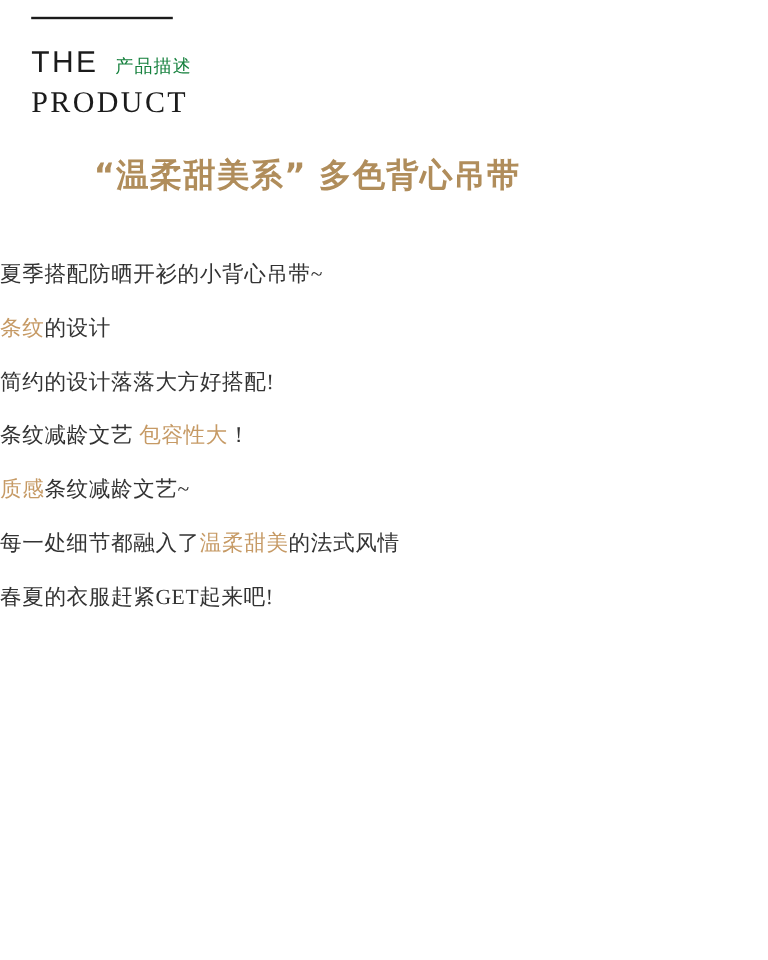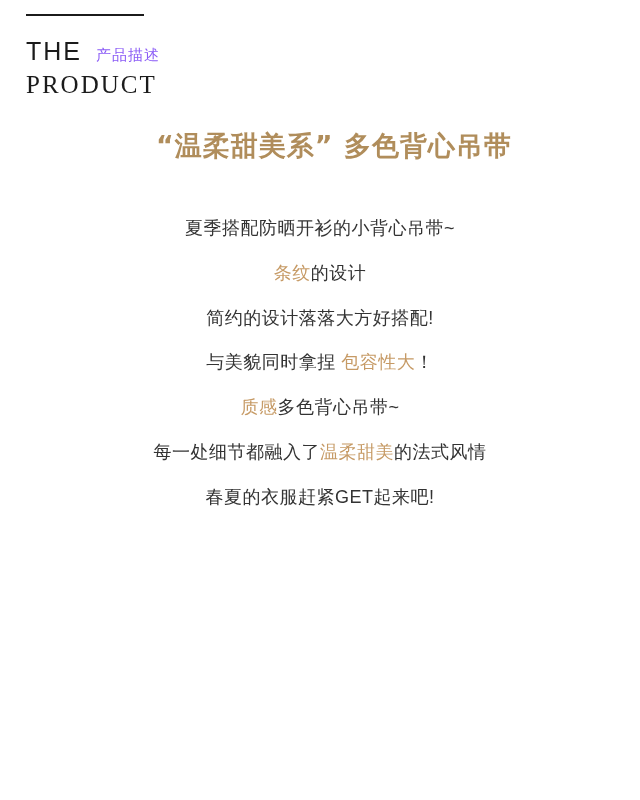--- a/index.html
+++ b/index.html
@@ -40,58 +40,57 @@
   .header-en-1 {
     font-family: Liberation Sans, sans-serif;
     font-size: 25px;
     letter-spacing: 2px;
     color: #1b1b1b;
     line-height: 1.25;
   }
   .header-cn {
     font-family: "DejaVu Sans", sans-serif;
     font-size: 15px;
-    color: #8b5cf6;
+    color: #15803d;
     margin-left: 14px;
     letter-spacing: 1px;
     margin-top: 24px;
   }
   .header-en-2 {
     font-family: "Liberation Serif", serif;
     font-size: 25px;
     letter-spacing: 2px;
     color: #1b1b1b;
     line-height: 1.25;
     margin-top: 2px;
   }
 
   
   .title {
     position: absolute;
     top: 128px;
     left: 0;
     width: 512px;
-    text-align: right;
+    text-align: center;
     font-family: "DejaVu Sans", sans-serif;
     font-size: 27px;
     font-weight: bold;
     color: #b08d5b;
     letter-spacing: 1px;
   }
 
   
   .body-lines {
     position: absolute;
     top: 206px;
     left: 0;
     width: 640px;
   }
   .line {
-    text-align: center;
-    font-family: Liberation Sans, sans-serif;
+    font-family: Liberation Serif, serif;
     font-size: 18px;
     color: #333333;
     line-height: 1.6;
     padding: 8px 0;
     letter-spacing: 0.5px;
   }
   .hl {
     color: #c69a65;
   }
 </style>
@@ -108,19 +107,19 @@
     </div>
     <div class="header-en-2">PRODUCT</div>
   </div>
 
   <div class="title">“温柔甜美系” 多色背心吊带</div>
 
   <div class="body-lines">
       <div class="line"><span>夏季搭配防晒开衫的小背心吊带~</span></div>
       <div class="line"><span class="hl">条纹</span><span>的设计</span></div>
       <div class="line"><span>简约的设计落落大方好搭配!</span></div>
-      <div class="line"><span>与美貌同时拿捏 </span><span class="hl">包容性大</span><span>！</span></div>
-      <div class="line"><span class="hl">质感</span><span>多色背心吊带~</span></div>
+      <div class="line"><span>条纹减龄文艺 </span><span class="hl">包容性大</span><span>！</span></div>
+      <div class="line"><span class="hl">质感</span><span>条纹减龄文艺~</span></div>
       <div class="line"><span>每一处细节都融入了</span><span class="hl">温柔甜美</span><span>的法式风情</span></div>
       <div class="line"><span>春夏的衣服赶紧GET起来吧!</span></div>
     </div>
 
 </div>
 
 </body></html>

